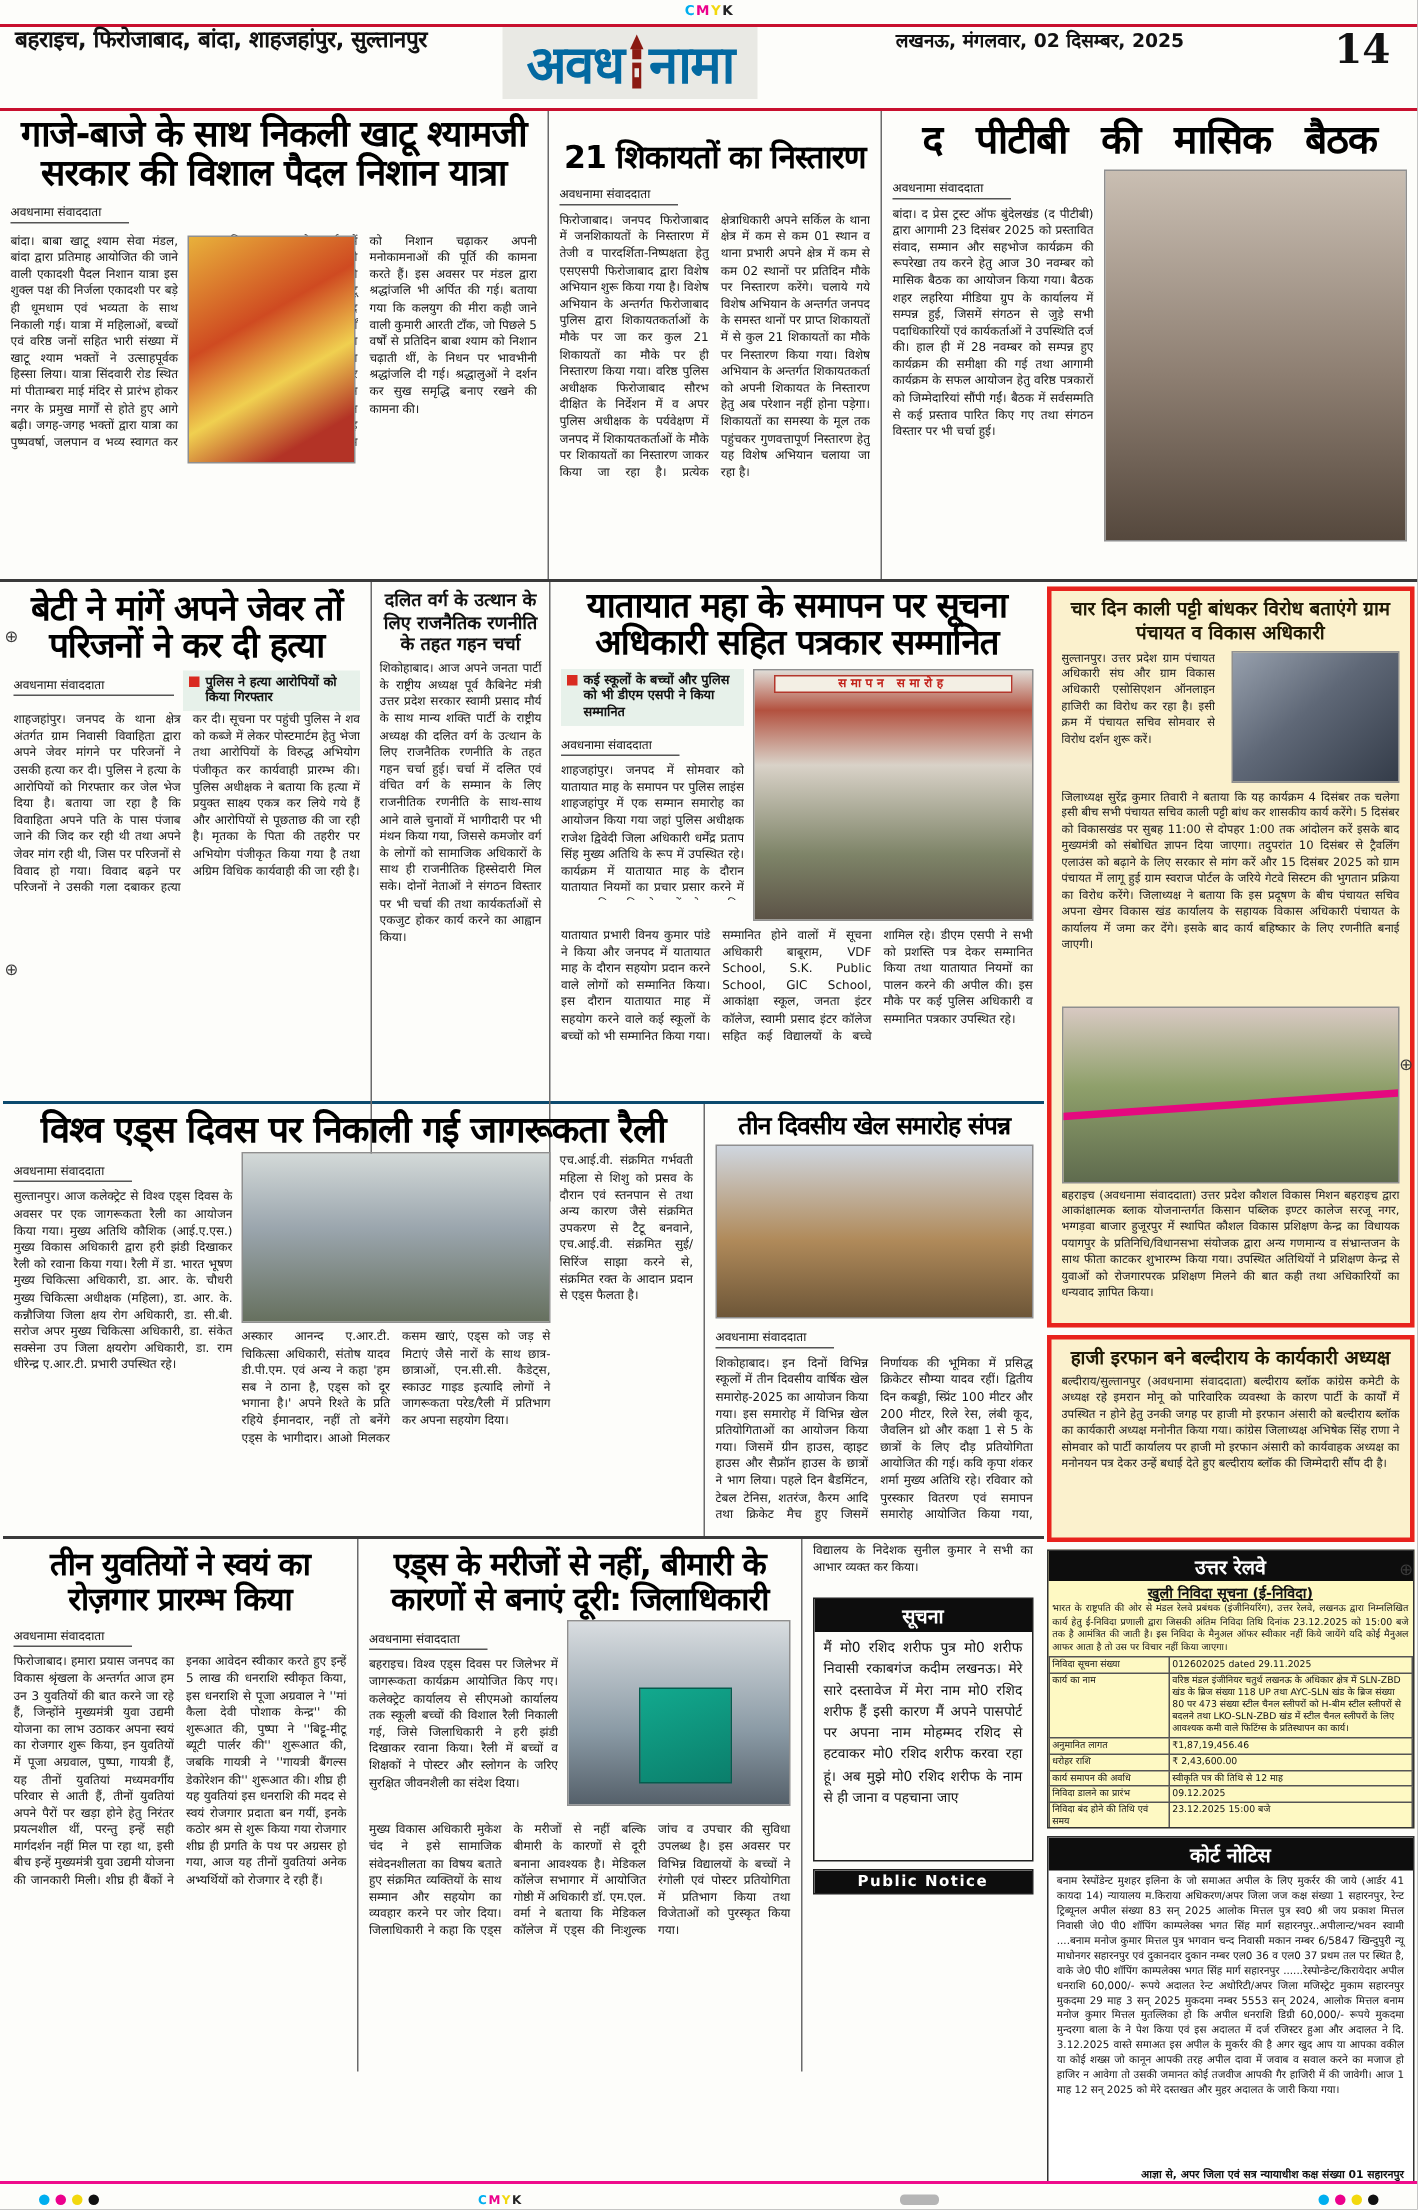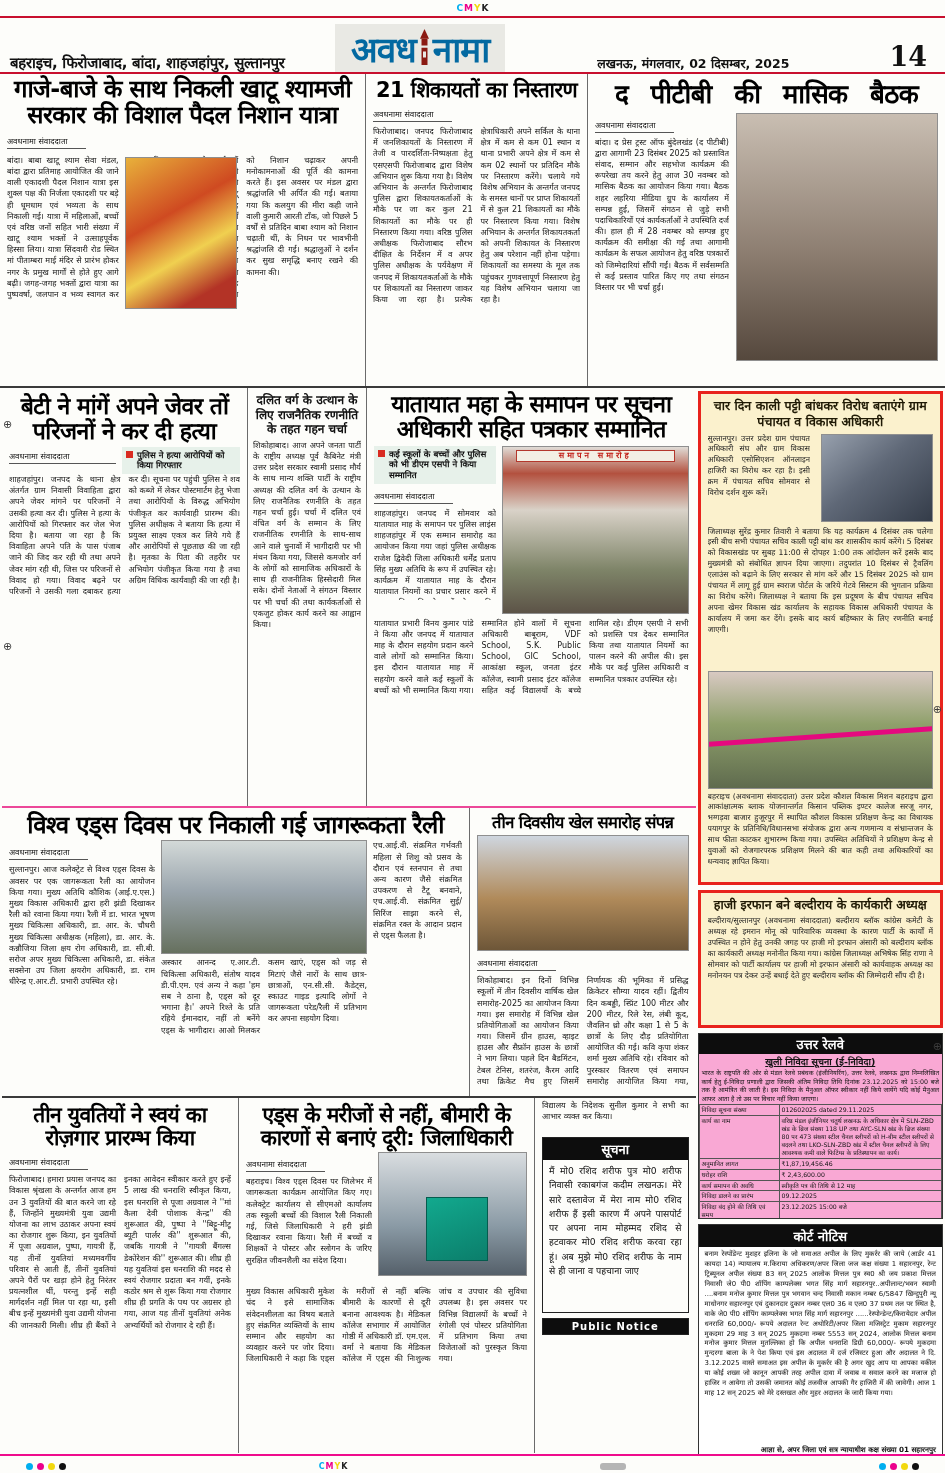--- a/index.html
+++ b/index.html
@@ -4,21 +4,21 @@
 <style>
 *{margin:0;padding:0;box-sizing:border-box}
 html,body{background:#9a9a9a}
 .page{width:945px;height:1473px;background:#fdfdfa;margin:0 auto;position:relative;overflow:hidden;
   color:#121212;font-family:"DejaVu Sans","Liberation Sans",sans-serif}
 
 .cmyk{display:flex;justify-content:center;gap:1px;font-size:9px;font-weight:bold;height:16px;padding-top:3px}
 .cmyk .c{color:#00aeef}.cmyk .m{color:#ec008c}.cmyk .y{color:#f2d80e}.cmyk .k{color:#222}
 
 .band{border-top:2.5px solid #c8102e;border-bottom:2.5px solid #c8102e;height:58px;
-  display:flex;align-items:flex-end;padding:0 10px;gap:10px}
+  display:flex;align-items:flex-start;padding:0 10px;gap:10px}
 .regions{font-weight:bold;font-size:15px;width:315px;letter-spacing:-.3px;line-height:1.15}
 .masthead{background:#e9e9e4;padding:3px 16px 5px;display:flex;align-items:flex-end;gap:1px}
 .masthead .mh{color:#0369a1;font-size:35px;font-weight:800;letter-spacing:-1px;line-height:.95}
 .tower{width:15px;height:40px;flex:none}
 .date-area{flex:1;text-align:center;font-weight:bold;font-size:12.5px}
 .pageno{font-size:27px;font-weight:bold;font-family:"DejaVu Serif","Liberation Serif",serif;padding:0 8px}
 
 .h1{font-weight:800;text-align:center;line-height:1.1;letter-spacing:-.6px;color:#000}
 .art{padding:2px 7px;overflow:hidden;position:relative}
 .vr{border-right:1px solid #6b6b6b}
@@ -43,31 +43,31 @@
 .pbanner{position:absolute;top:3px;left:7%;right:7%;background:#f3efe4;border:1px solid #b4372c;
   color:#c2211a;font-size:8px;font-weight:bold;text-align:center;letter-spacing:3px;line-height:1.3}
 .ribbon{position:absolute;left:-3px;right:-3px;top:54%;height:5px;background:#e5097f;transform:rotate(-4deg)}
 .tealbox{position:absolute;left:32%;top:36%;width:42%;height:52%;border:1px solid #055c4e;
   background:linear-gradient(160deg,#12a98e,#0b7e6b)}
 
 .row1{display:grid;grid-template-columns:366px 222px 1fr;height:314px;border-bottom:2px solid #3a3a3a}
 .h-khatu{font-size:24px}
 .khatu-wrap{position:relative;height:232px;margin-top:2px}
 .khatu-photo{position:absolute;left:118px;top:2px;width:112px;height:152px;z-index:2}
-.h-compl{font-size:21px;margin-top:3px}
+.h-compl{font-size:21px;margin-top:18px}
 .h-ptb{font-size:26px;word-spacing:14px;margin-top:4px}
 .ptb-flex{display:flex;gap:7px;margin-top:4px}
 .ptb-left{width:134px;flex:none}
 .ptb-photo{flex:1;height:248px}
 
 .main{display:flex;padding:0 2px}
 .left-main{width:695px}
 .rail{width:246px;margin-left:2px;display:flex;flex-direction:column;gap:5px;padding-top:3px}
 
-.row2{display:grid;grid-template-columns:365px 1fr;height:420px;border-bottom:2px solid #ec4899}
+.row2{display:grid;grid-template-columns:365px 1fr;height:348px;border-bottom:2px solid #0c4a6e}
 .beti-grid{display:grid;grid-template-columns:1fr 119px;height:100%}
 .dalit-cell{border-left:1px solid #6b6b6b;padding:1px 5px;overflow:hidden}
 .h-beti{font-size:23px;margin-top:4px}
 .beti-row{display:flex;gap:6px;align-items:flex-start;margin-top:2px}
 .h-dalit{font-size:12px;font-weight:800;text-align:center;line-height:1.22;margin:4px 0 3px}
 .h-traffic{font-size:23px;margin-top:2px}
 .traffic-flex{display:flex;gap:6px;margin-top:3px}
 .traffic-left{width:122px;flex:none}
 .traffic-photo{flex:1;height:168px}
 
@@ -96,21 +96,21 @@
 
 .red-frame{border:3px solid #e8231d;background:#fbf1cd;padding:4px 7px;overflow:hidden}
 .frame-h{font-size:12.5px;font-weight:800;text-align:center;line-height:1.3;color:#201a05;margin-bottom:3px}
 .frame-bt{font-size:7.7px;line-height:1.42;text-align:justify;color:#1c1c1c}
 .strike-top{display:flex;gap:11px;margin-bottom:3px}
 .strike-left{flex:1;overflow:hidden;height:90px}
 .strike-photo{width:112px;height:88px;flex:none}
 .kisan-photo{width:100%;height:118px;margin:2px 0 3px}
 .f1{height:494px}.f2{height:138px}
 
-.railway{border:1.5px solid #333;height:186px;overflow:hidden;background:#f9a8d4}
+.railway{border:1.5px solid #333;height:186px;overflow:hidden;background:#fef9c3}
 .rail-title{font-size:13px;padding:1px 0}
 .rail-sub{font-weight:bold;text-decoration:underline;text-align:center;font-size:9.5px;padding:1px 0}
 .rail-intro{font-size:6.3px;line-height:1.35;padding:0 3px;text-align:justify}
 table.rt{width:100%;border-collapse:collapse;margin-top:1px}
 .rt td{border:1px solid #555;padding:1px 2px;font-size:6.2px;line-height:1.28;vertical-align:top}
 .rt td.lbl{width:33%}
 
 .court{border:1.5px solid #333;height:232px;overflow:hidden;background:#fff}
 .court-title{font-size:13px;padding:2px 0}
 .court-body{font-size:6.9px;line-height:1.44;padding:3px 6px 0;text-align:justify}

